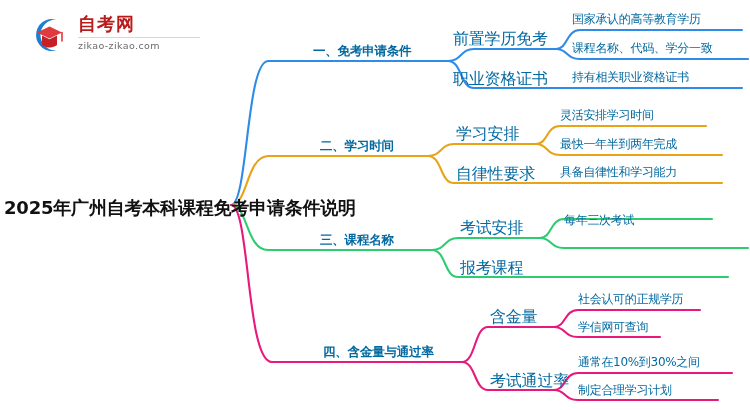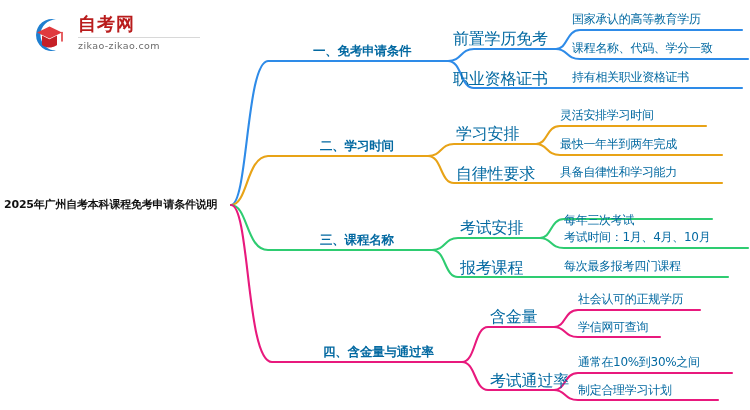--- a/index.html
+++ b/index.html
@@ -75,21 +75,21 @@
 
   
   .node {
     position: absolute;
     white-space: nowrap;
     color: #0369a1;
     font-family: "DejaVu Sans", "Liberation Sans", sans-serif;
     line-height: 1;
   }
   .root-node {
-    font-size: 11px;
+    font-size: 18px;
     font-weight: 700;
     letter-spacing: -0.2px;
     color: #111111;
   }
   .lvl1-node {
     font-size: 12.5px;
     font-weight: 600;
     letter-spacing: -0.2px;
   }
   .lvl2-node {
@@ -180,22 +180,20 @@
   <div class="node lvl3-node" style="left:560px; top:109px;">灵活安排学习时间</div>
   <div class="node lvl3-node" style="left:560px; top:138px;">最快一年半到两年完成</div>
   <div class="node lvl3-node" style="left:560px; top:166px;">具备自律性和学习能力</div>
 
   <div class="node lvl1-node" style="left:320px; top:234px;">三、课程名称</div>
 
   <div class="node lvl2-node" style="left:460px; top:220px;">考试安排</div>
   <div class="node lvl2-node" style="left:460px; top:260px;">报考课程</div>
 
   <div class="node lvl3-node" style="left:564px; top:214px;">每年三次考试</div>
-  <div class="node lvl3-node" style="left:564px; top:231px;">考试时间：1月、4月、10月</div>
-  <div class="node lvl3-node" style="left:564px; top:260px;">每次最多报考四门课程</div>
 
   <div class="node lvl1-node" style="left:323px; top:346px;">四、含金量与通过率</div>
 
   <div class="node lvl2-node" style="left:490px; top:309px;">含金量</div>
   <div class="node lvl2-node" style="left:490px; top:373px;">考试通过率</div>
 
   <div class="node lvl3-node" style="left:578px; top:293px;">社会认可的正规学历</div>
   <div class="node lvl3-node" style="left:578px; top:321px;">学信网可查询</div>
   <div class="node lvl3-node" style="left:578px; top:356px;">通常在10%到30%之间</div>
   <div class="node lvl3-node" style="left:578px; top:384px;">制定合理学习计划</div>

